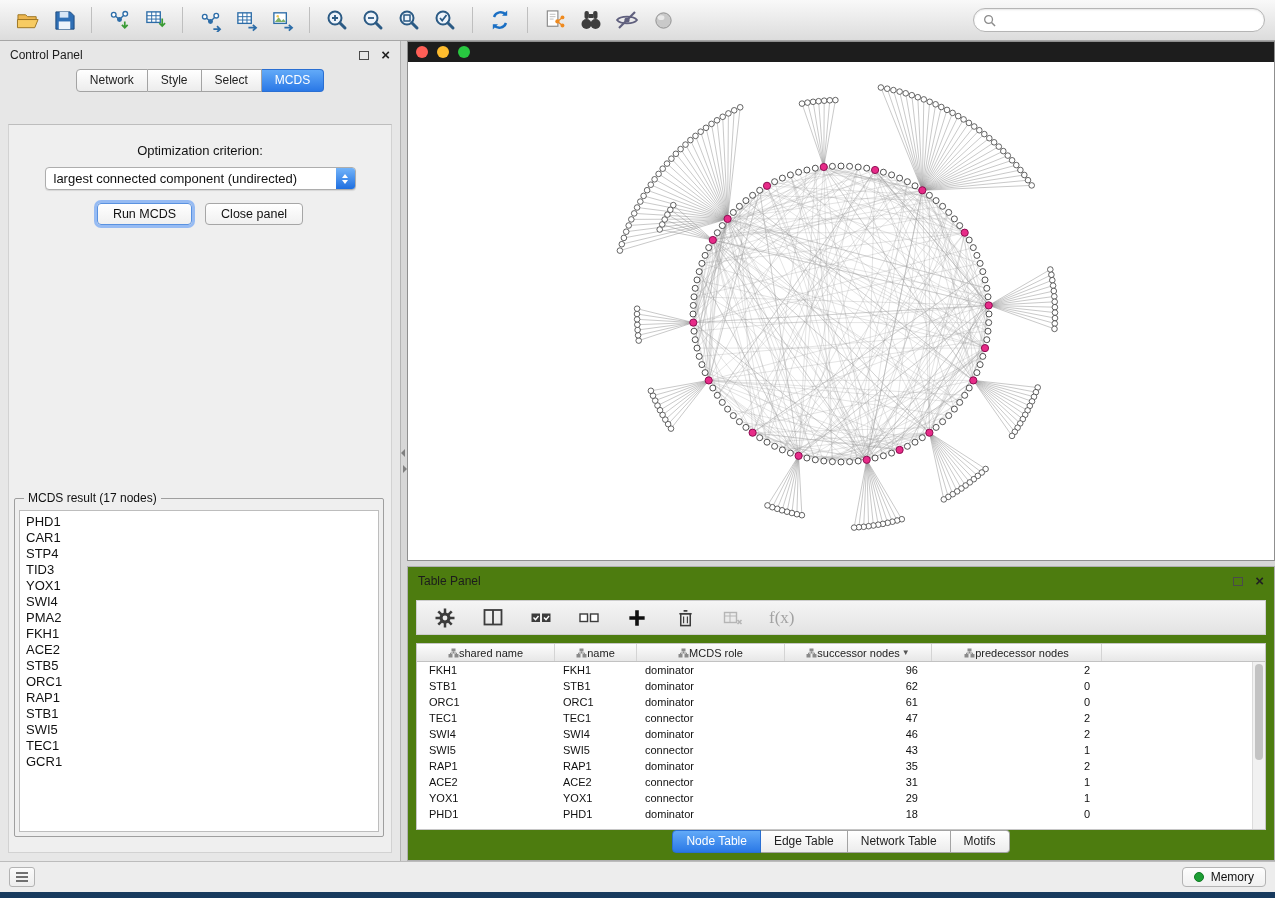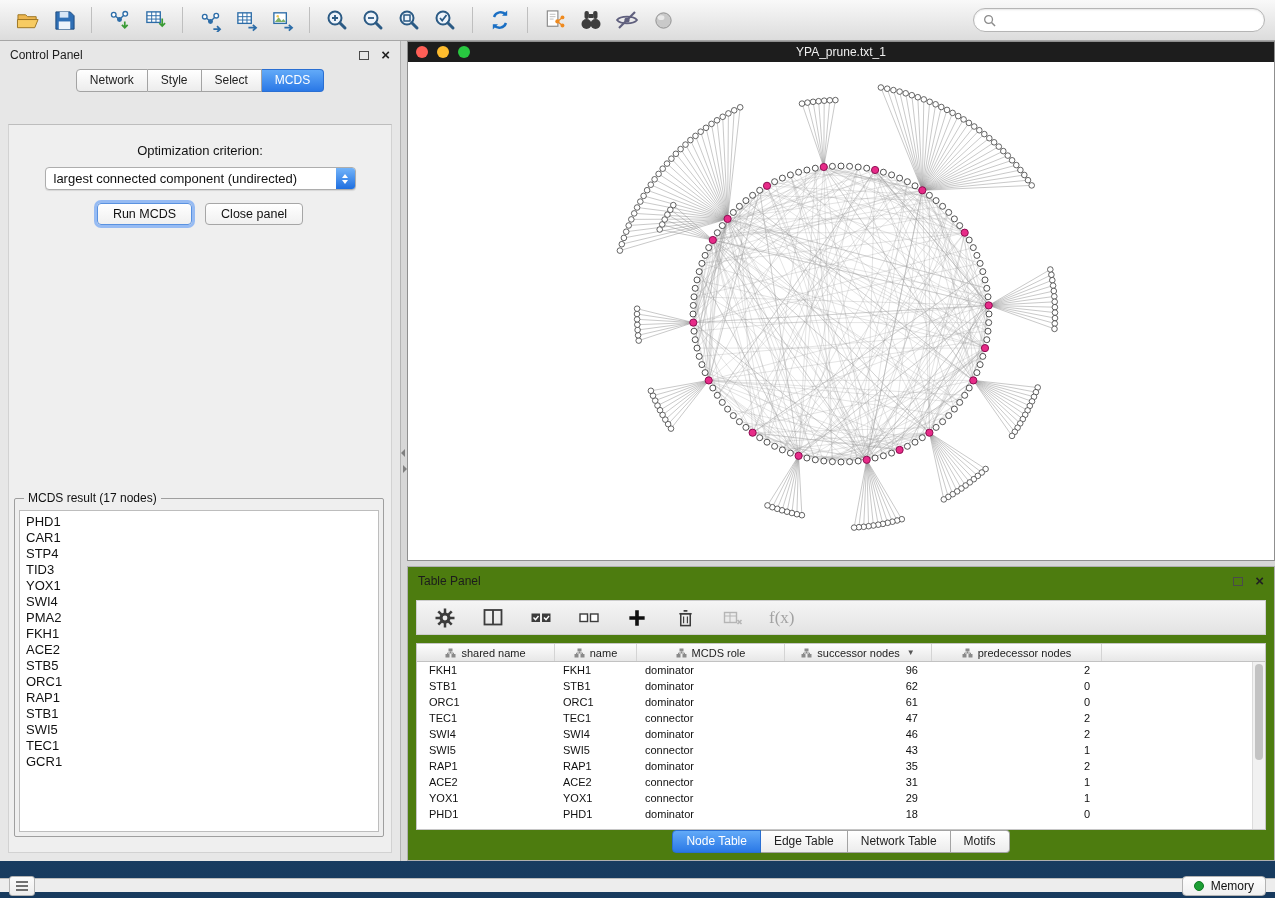--- a/index.html
+++ b/index.html
@@ -55,34 +55,34 @@
   .net-canvas{flex:1;position:relative;background:#fff;overflow:hidden}
   .net-canvas svg{position:absolute;inset:0;width:100%;height:100%}
 
   
   .table-panel{position:absolute;left:407px;top:566px;right:0;bottom:37px;background:#4d7c0f;border:1px solid #b0b0b0}
   .tp-toolbar{margin:5px 8px 0;height:35px;background:linear-gradient(#f5f5f5,#e3e3e3);border:1px solid #cdcdcd;display:flex;align-items:center;gap:24px;padding:0 16px}
   .tp-ic{display:flex;align-items:center;justify-content:center;width:24px;height:24px}
   .fx{font-family:"Liberation Serif",serif;font-size:17px;color:#a2a2a2}
   .tp-table{position:absolute;left:8px;right:8px;top:76px;bottom:30px;background:#fff;border:1px solid #c6c6c6;overflow:hidden}
   .thead{display:flex;height:18px;background:linear-gradient(#fdfdfd,#e7e7e7);border-bottom:1px solid #c2c2c2;font-size:11px;color:#222}
-  .th{display:flex;align-items:center;justify-content:center;gap:5px;border-right:1px solid #d4d4d4;position:relative}
+  .th{display:flex;align-items:center;justify-content:center;border-right:1px solid #d4d4d4;position:relative}
   .hdr-arrow{font-size:8px;color:#555;margin-left:2px}
   .c0{width:138px}.c1{width:82px}.c2{width:148px}.c3{width:147px}.c4{width:170px}.c5{flex:1;border-right:none}
   .tbody{position:absolute;left:0;right:13px;top:18px;bottom:0;overflow:hidden}
   .tr{display:flex;height:16px;align-items:center;font-size:11px;color:#111}
   .td{overflow:hidden;white-space:nowrap}
   .td.c0{padding-left:12px}.td.c1{padding-left:8px}.td.c2{padding-left:8px}
   .td.c3{text-align:right;padding-right:14px}.td.c4{text-align:right;padding-right:12px}
   .vscroll{position:absolute;right:0;top:18px;bottom:0;width:13px;background:#f1f1f1;border-left:1px solid #dcdcdc}
   .vthumb{position:absolute;left:2px;right:2px;top:2px;height:96px;background:#c3c3c3;border-radius:6px}
   .tp-tabs{position:absolute;left:0;right:0;bottom:7px;display:flex;justify-content:center}
 
   
-  .status-bar{position:absolute;left:0;right:0;bottom:6px;height:14px;background:#ededed;border-top:1px solid #bcbcbc;display:flex;align-items:center;padding:0 9px}
+  .status-bar{position:absolute;left:0;right:0;bottom:6px;height:31px;background:#ededed;border-top:1px solid #bcbcbc;display:flex;align-items:center;padding:0 9px}
   .menu-btn{width:26px;height:20px;border:1px solid #b3b3b3;border-radius:3px;background:linear-gradient(#fbfbfb,#ededed);display:flex;align-items:center;justify-content:center}
   .memory-btn{margin-left:auto;display:flex;align-items:center;gap:7px;border:1px solid #b3b3b3;border-radius:4px;background:linear-gradient(#fdfdfd,#f0f0f0);padding:2px 11px;font-size:12px;color:#111}
   .gdot{width:10px;height:10px;border-radius:50%;background:#1d9e34;border:1px solid #0f7a22}
   .ic{display:block}
 </style>
 </head>
 <body>
 
 <div class="screen">
 
@@ -279,21 +279,20 @@
     </div>
   <div class="hsplit"></div>
 
   <div class="net-window">
     <div class="net-titlebar">
       <div class="traffic">
         <span class="light" style="background:#ff5f57"></span>
         <span class="light" style="background:#febc2e"></span>
         <span class="light" style="background:#28c840"></span>
       </div>
-      <div class="net-title">YPA_prune.txt_1</div>
     </div>
     <div class="net-canvas">
       <svg id="net-svg" viewBox="0 0 866 498" preserveAspectRatio="xMidYMid meet">
           <path d="M319.6 156.9L514.3 128.3M319.6 156.9L565.3 318.4M319.6 156.9L521.4 370.7M319.6 156.9L458.7 397.8M319.6 156.9L285.3 260.6M415.8 105.0L514.3 128.3M415.8 105.0L580.7 243.4M415.8 105.0L565.3 318.4M415.8 105.0L458.7 397.8M415.8 105.0L390.6 393.8M415.8 105.0L285.3 260.6M415.8 105.0L304.8 178.0M514.3 128.3L580.7 243.4M514.3 128.3L565.3 318.4M514.3 128.3L521.4 370.7M514.3 128.3L458.7 397.8M580.7 243.4L565.3 318.4M580.7 243.4L521.4 370.7M580.7 243.4L458.7 397.8M580.7 243.4L390.6 393.8M580.7 243.4L300.7 318.4M580.7 243.4L285.3 260.6M580.7 243.4L304.8 178.0M565.3 318.4L521.4 370.7M565.3 318.4L458.7 397.8M565.3 318.4L300.7 318.4M521.4 370.7L390.6 393.8M521.4 370.7L304.8 178.0M458.7 397.8L390.6 393.8M458.7 397.8L300.7 318.4M458.7 397.8L285.3 260.6M458.7 397.8L304.8 178.0M390.6 393.8L300.7 318.4M390.6 393.8L285.3 260.6M390.6 393.8L304.8 178.0M300.7 318.4L285.3 260.6M319.6 156.9L467.1 396.0M319.6 156.9L359.0 380.2M319.6 156.9L297.1 193.4M319.6 156.9L580.0 269.2M319.6 156.9L293.9 302.6M319.6 156.9L499.4 119.7M319.6 156.9L483.6 112.9M319.6 156.9L289.0 286.1M319.6 156.9L287.2 277.7M319.6 156.9L289.0 286.1M319.6 156.9L415.8 399.0M319.6 156.9L366.6 119.7M319.6 156.9L287.2 277.7M319.6 156.9L374.4 387.9M319.6 156.9L285.0 252.0M319.6 156.9L297.1 310.6M319.6 156.9L285.3 260.6M319.6 156.9L546.4 156.9M319.6 156.9L407.3 397.8M319.6 156.9L578.8 226.3M319.6 156.9L580.7 243.4M319.6 156.9L578.8 226.3M415.8 105.0L297.1 193.4M415.8 105.0L293.9 201.4M415.8 105.0L577.0 286.1M415.8 105.0L565.3 318.4M415.8 105.0L325.3 150.4M415.8 105.0L561.2 178.0M415.8 105.0L528.1 138.6M415.8 105.0L556.7 170.7M415.8 105.0L424.4 399.7M415.8 105.0L287.2 226.3M514.3 128.3L407.3 106.2M514.3 128.3L483.6 391.1M514.3 128.3L561.2 178.0M514.3 128.3L561.2 178.0M514.3 128.3L297.1 193.4M514.3 128.3L374.4 387.9M514.3 128.3L458.7 397.8M514.3 128.3L581.0 252.0M514.3 128.3L415.8 105.0M514.3 128.3L572.1 302.6M514.3 128.3L286.0 269.2M514.3 128.3L407.3 397.8M580.7 243.4L390.6 393.8M580.7 243.4L467.1 108.0M580.7 243.4L374.4 116.1M580.7 243.4L483.6 391.1M580.7 243.4L572.1 302.6M580.7 243.4L483.6 112.9M580.7 243.4L572.1 302.6M580.7 243.4L285.3 260.6M580.7 243.4L475.4 110.2M580.7 243.4L286.0 234.8M580.7 243.4L467.1 108.0M565.3 318.4L467.1 396.0M565.3 318.4L528.1 138.6M565.3 318.4L337.9 365.4M565.3 318.4L580.0 234.8M565.3 318.4L337.9 138.6M565.3 318.4L337.9 138.6M565.3 318.4L458.7 397.8M565.3 318.4L458.7 106.2M565.3 318.4L556.7 170.7M565.3 318.4L331.4 144.3M565.3 318.4L540.7 353.6M521.4 370.7L578.8 226.3M521.4 370.7L374.4 387.9M521.4 370.7L441.6 399.7M521.4 370.7L390.6 110.2M521.4 370.7L415.8 399.0M521.4 370.7L319.6 156.9M521.4 370.7L407.3 397.8M521.4 370.7L359.0 380.2M521.4 370.7L580.0 234.8M458.7 397.8L572.1 201.4M458.7 397.8L467.1 108.0M458.7 397.8L415.8 399.0M458.7 397.8L551.7 340.4M458.7 397.8L499.4 384.3M458.7 397.8L344.6 133.3M458.7 397.8L499.4 119.7M458.7 397.8L540.7 150.4M458.7 397.8L285.3 260.6M458.7 397.8L514.3 375.7M458.7 397.8L514.3 128.3M458.7 397.8L580.7 243.4M458.7 397.8L304.8 178.0M458.7 397.8L382.4 112.9M458.7 397.8L293.9 302.6M458.7 397.8L300.7 185.6M458.7 397.8L398.9 396.0M458.7 397.8L568.9 193.4M458.7 397.8L291.2 209.6M458.7 397.8L390.6 393.8M458.7 397.8L407.3 397.8M390.6 393.8L291.2 209.6M390.6 393.8L291.2 209.6M390.6 393.8L407.3 106.2M390.6 393.8L577.0 217.9M390.6 393.8L351.7 128.3M390.6 393.8L351.7 128.3M390.6 393.8L325.3 353.6M390.6 393.8L450.2 105.0M390.6 393.8L344.6 370.7M390.6 393.8L556.7 170.7M390.6 393.8L467.1 396.0M390.6 393.8L304.8 326.0M390.6 393.8L475.4 110.2M390.6 393.8L325.3 150.4M300.7 318.4L309.3 170.7M300.7 318.4L491.6 387.9M300.7 318.4L287.2 226.3M300.7 318.4L398.9 396.0M300.7 318.4L351.7 375.7M300.7 318.4L304.8 178.0M300.7 318.4L551.7 340.4M300.7 318.4L286.0 269.2M300.7 318.4L293.9 201.4M300.7 318.4L407.3 397.8M300.7 318.4L314.3 163.6M300.7 318.4L351.7 128.3M300.7 318.4L556.7 333.3M300.7 318.4L351.7 128.3M300.7 318.4L540.7 353.6M300.7 318.4L514.3 128.3M300.7 318.4L344.6 133.3M300.7 318.4L415.8 105.0M300.7 318.4L578.8 277.7M285.3 260.6L572.1 201.4M285.3 260.6L580.7 260.6M285.3 260.6L304.8 178.0M285.3 260.6L337.9 138.6M285.3 260.6L293.9 201.4M285.3 260.6L344.6 370.7M285.3 260.6L297.1 193.4M304.8 178.0L382.4 391.1M304.8 178.0L359.0 123.8M304.8 178.0L359.0 380.2M304.8 178.0L551.7 340.4M304.8 178.0L475.4 110.2M304.8 178.0L580.7 243.4M304.8 178.0L521.4 370.7M304.8 178.0L528.1 138.6M304.8 178.0L514.3 128.3M304.8 178.0L546.4 347.1M304.8 178.0L374.4 116.1M304.8 178.0L534.6 144.3M304.8 178.0L390.6 110.2M304.8 178.0L351.7 375.7M304.8 178.0L289.0 286.1M304.8 178.0L580.0 234.8M467.1 108.0L580.7 243.4M467.1 108.0L314.3 340.4M467.1 108.0L581.0 252.0M467.1 108.0L314.3 163.6M467.1 108.0L546.4 347.1M467.1 108.0L580.0 269.2M467.1 108.0L309.3 333.3M467.1 108.0L568.9 310.6M467.1 108.0L309.3 333.3M556.7 170.7L286.0 234.8M556.7 170.7L374.4 387.9M556.7 170.7L507.0 380.2M556.7 170.7L580.7 260.6M556.7 170.7L309.3 170.7M556.7 170.7L514.3 375.7M556.7 170.7L293.9 201.4M556.7 170.7L366.6 119.7M556.7 170.7L458.7 106.2M577.0 286.1L382.4 112.9M577.0 286.1L475.4 393.8M577.0 286.1L289.0 286.1M577.0 286.1L325.3 150.4M577.0 286.1L424.4 399.7M577.0 286.1L551.7 340.4M577.0 286.1L382.4 391.1M577.0 286.1L551.7 340.4M577.0 286.1L319.6 156.9M577.0 286.1L331.4 144.3M577.0 286.1L441.6 399.7M577.0 286.1L289.0 217.9M577.0 286.1L450.2 399.0M577.0 286.1L514.3 375.7M577.0 286.1L521.4 133.3M577.0 286.1L293.9 201.4M577.0 286.1L528.1 138.6M491.6 387.9L382.4 112.9M491.6 387.9L344.6 370.7M491.6 387.9L546.4 156.9M491.6 387.9L304.8 178.0M344.6 370.7L491.6 387.9M344.6 370.7L574.8 209.6M344.6 370.7L331.4 144.3M344.6 370.7L467.1 108.0M344.6 370.7L450.2 105.0M344.6 370.7L528.1 365.4M344.6 370.7L578.8 226.3M344.6 370.7L433.0 400.0M359.0 123.8L475.4 393.8M359.0 123.8L458.7 106.2M359.0 123.8L581.0 252.0M359.0 123.8L483.6 391.1M359.0 123.8L304.8 178.0M359.0 123.8L450.2 399.0M359.0 123.8L285.3 243.4M521.4 370.7L521.4 133.3M344.6 133.3L297.1 193.4M286.0 234.8L309.3 333.3M441.6 399.7L285.3 260.6M450.2 399.0L578.8 226.3M540.7 150.4L293.9 201.4M325.3 150.4L551.7 340.4M578.8 226.3L491.6 116.1M540.7 353.6L415.8 399.0M528.1 138.6L424.4 104.3M286.0 269.2L300.7 185.6M319.6 347.1L499.4 384.3M325.3 353.6L580.7 260.6M521.4 133.3L359.0 123.8M450.2 399.0L546.4 156.9M359.0 380.2L450.2 105.0M289.0 286.1L450.2 105.0M507.0 123.8L291.2 209.6M499.4 119.7L309.3 333.3M366.6 119.7L450.2 399.0M577.0 217.9L450.2 399.0M521.4 370.7L287.2 226.3M441.6 399.7L499.4 119.7M441.6 104.3L325.3 150.4M450.2 105.0L285.0 252.0M359.0 380.2L398.9 108.0M499.4 119.7L390.6 110.2M528.1 138.6L344.6 133.3M390.6 393.8L578.8 226.3M337.9 365.4L415.8 399.0M540.7 150.4L374.4 387.9M499.4 384.3L580.0 234.8M415.8 105.0L521.4 370.7M331.4 359.7L491.6 387.9M398.9 396.0L574.8 294.4M574.8 209.6L458.7 106.2M309.3 170.7L546.4 347.1M331.4 359.7L491.6 116.1M475.4 393.8L382.4 112.9M424.4 399.7L407.3 106.2M314.3 163.6L407.3 397.8M580.0 269.2L291.2 294.4M467.1 396.0L309.3 170.7M540.7 150.4L415.8 399.0M351.7 128.3L577.0 286.1M297.1 310.6L507.0 380.2M351.7 128.3L572.1 201.4M458.7 397.8L351.7 375.7M574.8 294.4L382.4 391.1M344.6 370.7L574.8 209.6M286.0 269.2L580.7 243.4M366.6 384.3L467.1 396.0M578.8 277.7L507.0 380.2M577.0 286.1L450.2 399.0M415.8 399.0L556.7 333.3M285.3 260.6L565.3 185.6M551.7 163.6L580.0 269.2M450.2 105.0L528.1 365.4M580.0 234.8L499.4 384.3M467.1 108.0L556.7 170.7M291.2 209.6L314.3 340.4M433.0 104.0L286.0 234.8" fill="none" stroke="#9b9b9b" stroke-width="0.6" stroke-opacity="0.45"></path>
           <path d="M319.6 156.9L211.9 188.6M319.6 156.9L213.8 182.2M319.6 156.9L215.9 175.9M319.6 156.9L218.2 169.7M319.6 156.9L220.7 163.5M319.6 156.9L223.3 157.4M319.6 156.9L226.2 151.4M319.6 156.9L229.1 145.5M319.6 156.9L232.3 139.6M319.6 156.9L235.6 133.9M319.6 156.9L239.1 128.2M319.6 156.9L242.8 122.7M319.6 156.9L246.6 117.3M319.6 156.9L250.6 111.9M319.6 156.9L254.7 106.7M319.6 156.9L259.0 101.6M319.6 156.9L263.4 96.7M319.6 156.9L267.9 91.8M319.6 156.9L272.6 87.1M319.6 156.9L277.5 82.6M319.6 156.9L282.4 78.1M319.6 156.9L287.5 73.9M319.6 156.9L292.7 69.7M319.6 156.9L298.0 65.8M319.6 156.9L303.5 61.9M319.6 156.9L309.0 58.3M319.6 156.9L314.7 54.8M319.6 156.9L320.4 51.4M319.6 156.9L326.2 48.3M319.6 156.9L332.2 45.3" fill="none" stroke="#8d8d8d" stroke-width="0.6" stroke-opacity="0.8"></path>
           <circle cx="211.9" cy="188.6" r="2.8" fill="#fff" stroke="#3f3f3f" stroke-width="0.8"></circle>
           <circle cx="213.8" cy="182.2" r="2.8" fill="#fff" stroke="#3f3f3f" stroke-width="0.8"></circle>
           <circle cx="215.9" cy="175.9" r="2.8" fill="#fff" stroke="#3f3f3f" stroke-width="0.8"></circle>
           <circle cx="218.2" cy="169.7" r="2.8" fill="#fff" stroke="#3f3f3f" stroke-width="0.8"></circle>
           <circle cx="220.7" cy="163.5" r="2.8" fill="#fff" stroke="#3f3f3f" stroke-width="0.8"></circle>

